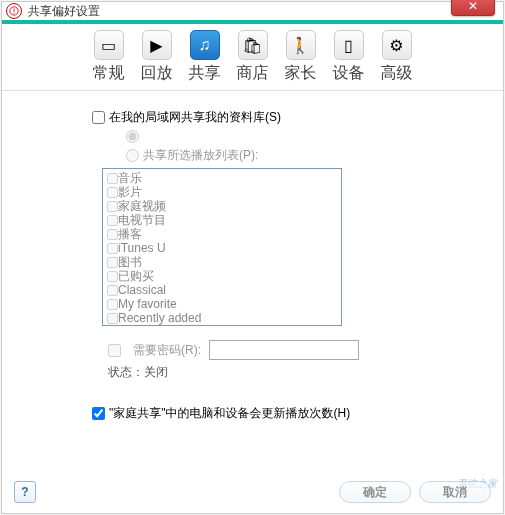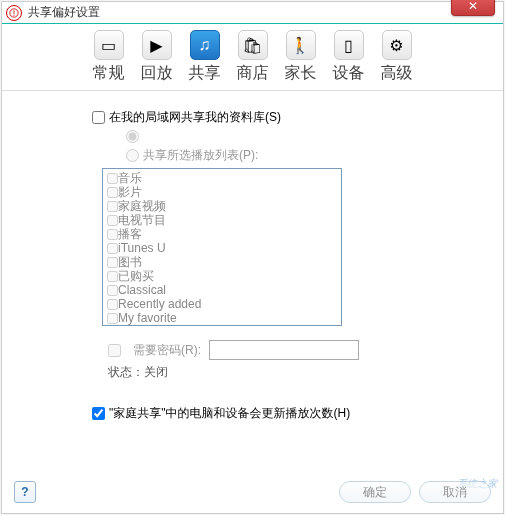--- a/index.html
+++ b/index.html
@@ -18,21 +18,21 @@
     width: 503px;
     height: 513px;
     margin: 1px;
     position: relative;
   }
   .titlebar {
     height: 22px;
     display: flex;
     align-items: center;
     padding: 0 4px;
-    border-bottom: 1px solid #14b8a6;
+    border-bottom: 4px solid #14b8a6;
   }
   .app-icon {
     width: 16px; height: 16px;
     border-radius: 50%;
     background: #fff;
     border: 1px solid #c00;
     display: flex; align-items: center; justify-content: center;
     margin-right: 6px;
   }
   .app-icon svg { width: 10px; height: 10px; }
@@ -130,20 +130,21 @@
   }
   .btns { display:flex; gap:8px; }
   .winbtn {
     width: 72px; height: 22px;
     border: 1px solid #9ab6d0;
     background: linear-gradient(#fdfdfd,#eaf2f9);
     border-radius: 11px;
     display:flex; align-items:center; justify-content:center;
     color:#333;
     opacity:.55;
+    font-weight:bold;
   }
 </style>
 </head>
 <body>
 
 <div class="window">
 
   <div class="close-btn">✕</div>
 
   <div class="titlebar">
@@ -236,25 +237,25 @@
         <div class="li">
           <input type="checkbox" disabled="" style="">
           <span>已购买</span>
         </div>
         <div class="li">
           <input type="checkbox" disabled="" style="">
           <span>Classical</span>
         </div>
         <div class="li">
           <input type="checkbox" disabled="" style="">
+          <span>My favorite</span>
+        </div>
+        <div class="li">
+          <input type="checkbox" disabled="" style="">
           <span>Recently added</span>
-        </div>
-        <div class="li">
-          <input type="checkbox" disabled="" style="">
-          <span>My favorite</span>
         </div>
       </div>
 
     <div class="pwd-row disabled">
       <input type="checkbox" disabled="" style="">
       <span>需要密码(R):</span>
       <div class="pwd-input"></div>
     </div>
 
     <div class="status-row">

